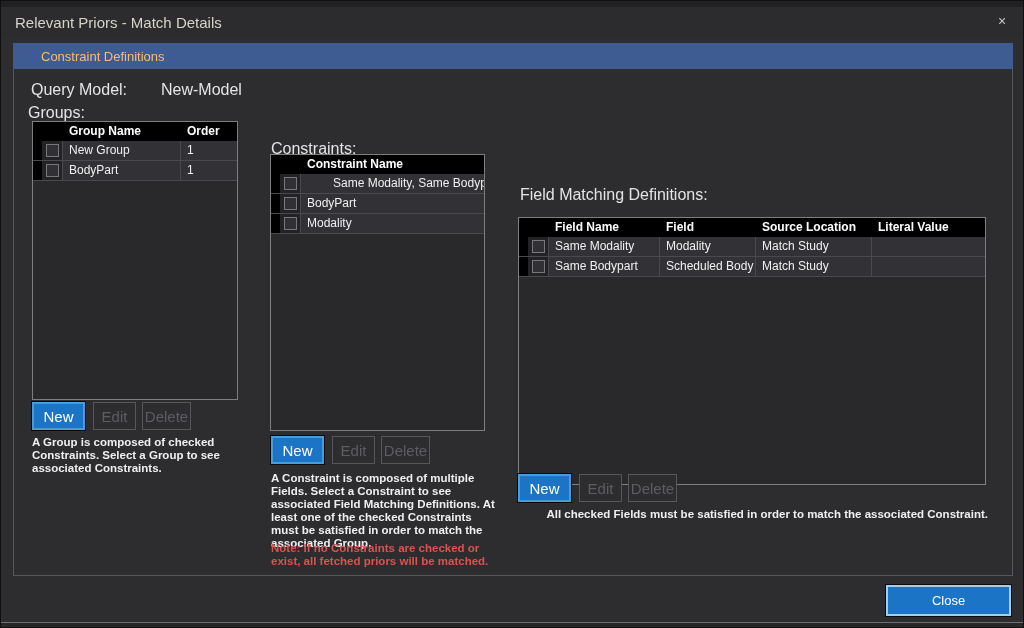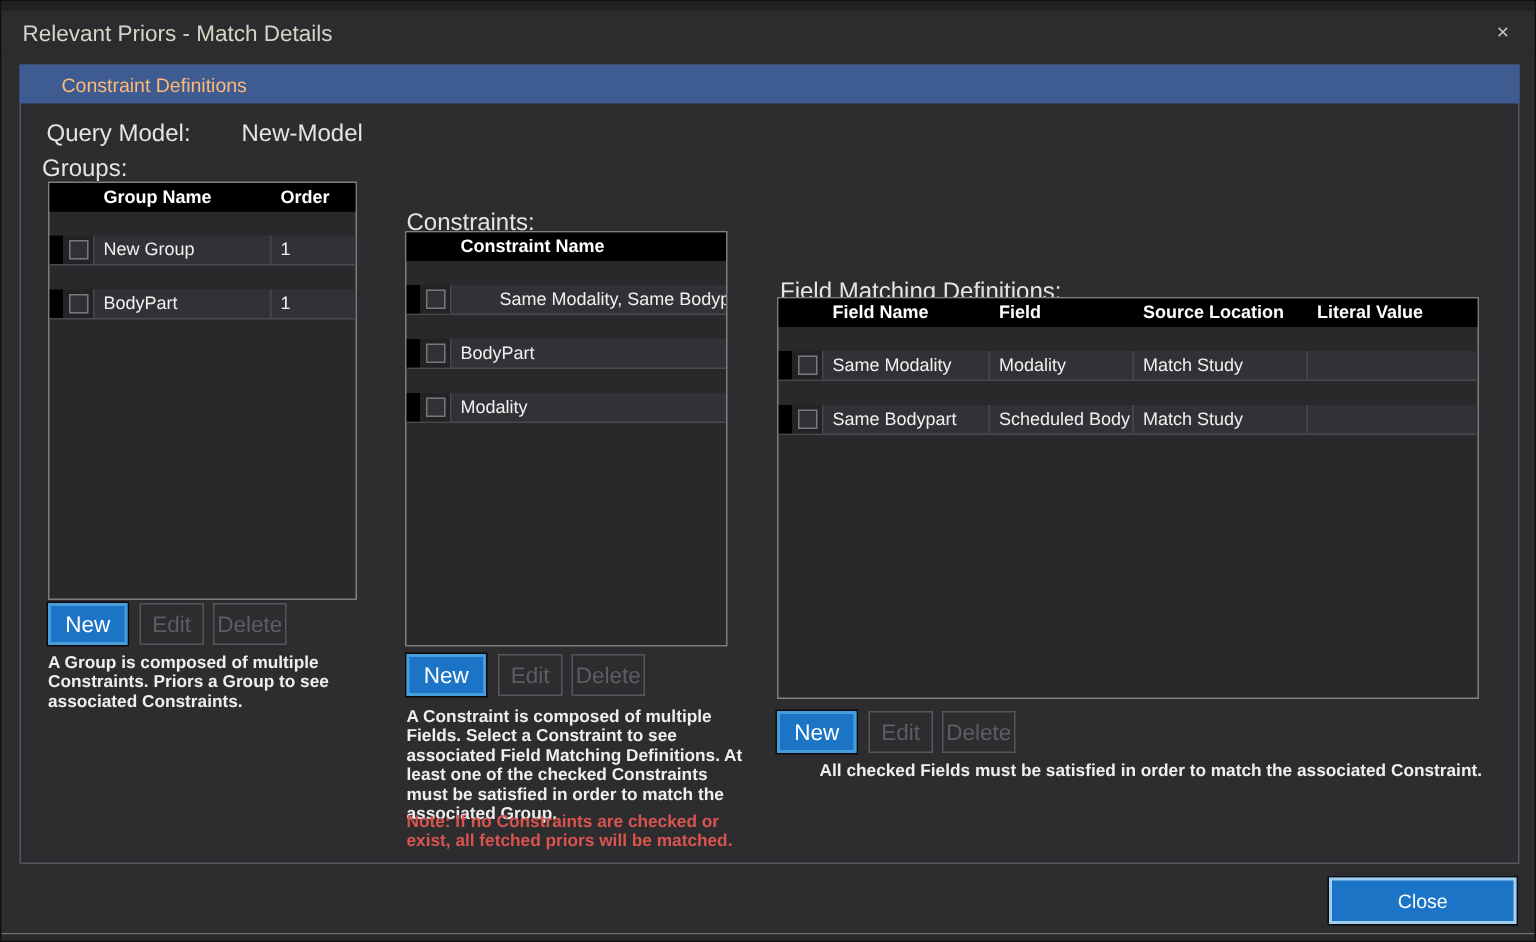--- a/index.html
+++ b/index.html
@@ -26,21 +26,21 @@
   }
   .section-header {
     position:absolute; left:12px; top:42px; width:1000px; height:26px;
     background:#3e5b92; color:#fdba74; font-size:13px;
     display:flex; align-items:center; padding-left:28px;
   }
   .label { position:absolute; color:#e4e4e4; font-size:16px; }
 
   .dg { position:absolute; border:1px solid #7e7e80; background:#29292c; overflow:hidden; }
   .dg-header { display:flex; background:#000; height:19px; }
-  .dg-row { display:flex; height:20px; background:#323236; border-bottom:1px solid #4a4a4e;margin-top:16px; }
+  .dg-row { display:flex; height:20px; background:#323236; border-bottom:1px solid #4a4a4e; }
   .dg-cell {
     color:#f0f0f0; font-size:12px; line-height:19px; padding-left:6px;
     overflow:hidden; white-space:nowrap; border-right:1px solid #4a4a4e;
   }
   .dg-header .dg-cell { font-weight:bold; color:#fff; border-right:none; background:#000; }
   .dg-cell:last-child { border-right:none; }
   .c-sel { width:9px; padding:0; background:#000; border-right:none; }
   .c-cb  { width:21px; padding:0; background:#232325; display:flex; align-items:center; justify-content:center; }
   .checkbox { width:13px; height:13px; border:1px solid #78787c; background:#313135; }
 
@@ -109,21 +109,21 @@
         </div>
       <div class="dg-cell" style="width:118px;">BodyPart</div>
       <div class="dg-cell" style="flex:1;">1</div>
     </div>
   </div>
 
   <div class="btn btn-primary" style="left:31px; top:401px; width:53px;">New</div>
   <div class="btn btn-disabled" style="left:92px; top:401px; width:43px;">Edit</div>
   <div class="btn btn-disabled" style="left:141px; top:401px; width:49px;">Delete</div>
 
-  <div class="caption" style="left:31px; top:435px; width:218px;">A Group is composed of multiple Constraints.  Priors a Group to see associated Constraints.</div>
+  <div class="caption" style="left:31px; top:435px; width:218px;">A Group is composed of checked Constraints.  Select a Group to see associated Constraints.</div>
 
   <div class="label" style="left:270px; top:139px;">Constraints:</div>
 
   <div class="dg" style="left:269px; top:153px; width:215px; height:277px;">
     <div class="dg-header">
       <div class="dg-cell c-sel" style="background:#000;"></div>
       <div class="dg-cell c-cb" style="background:#000;"></div>
       <div class="dg-cell" style="flex:1;">Constraint Name</div>
     </div>
     <div class="dg-row">
@@ -151,21 +151,21 @@
 
   <div class="btn btn-primary" style="left:270px; top:435px; width:53px;">New</div>
   <div class="btn btn-disabled" style="left:331px; top:435px; width:43px;">Edit</div>
   <div class="btn btn-disabled" style="left:380px; top:435px; width:49px;">Delete</div>
 
   <div class="caption" style="left:270px; top:471px; width:230px;">A Constraint is composed of multiple Fields. Select a Constraint to see associated Field Matching Definitions. At least one of the checked Constraints must be satisfied in order to match the associated Group.</div>
   <div class="note" style="left:270px; top:541px; width:240px; color:#d9534f;">Note: If no Constraints are checked or exist, all fetched priors will be matched.</div>
 
   <div class="label" style="left:519px; top:185px;">Field Matching Definitions:</div>
 
-  <div class="dg" style="left:517px; top:197px; width:468px; height:268px;">
+  <div class="dg" style="left:517px; top:216px; width:468px; height:268px;">
     <div class="dg-header">
       <div class="dg-cell c-sel" style="background:#000;"></div>
       <div class="dg-cell c-cb" style="background:#000;"></div>
       <div class="dg-cell" style="width:111px;">Field Name</div>
       <div class="dg-cell" style="width:96px;">Field</div>
       <div class="dg-cell" style="width:116px;">Source Location</div>
       <div class="dg-cell" style="flex:1;">Literal Value</div>
     </div>
     <div class="dg-row">
       <div class="dg-cell c-sel"></div>

